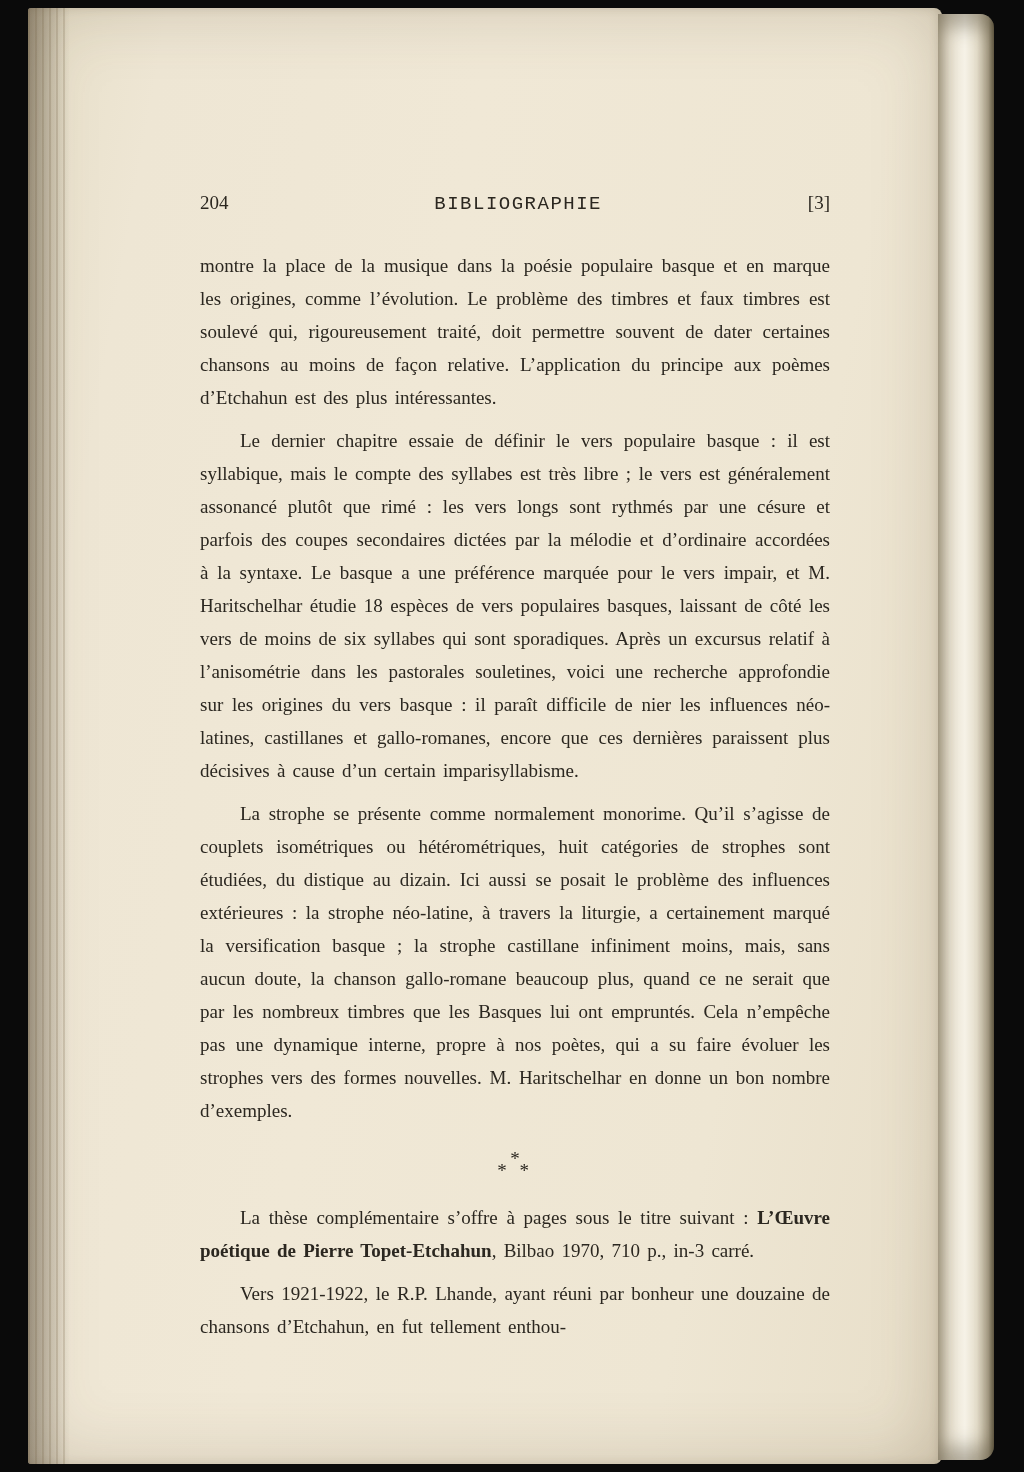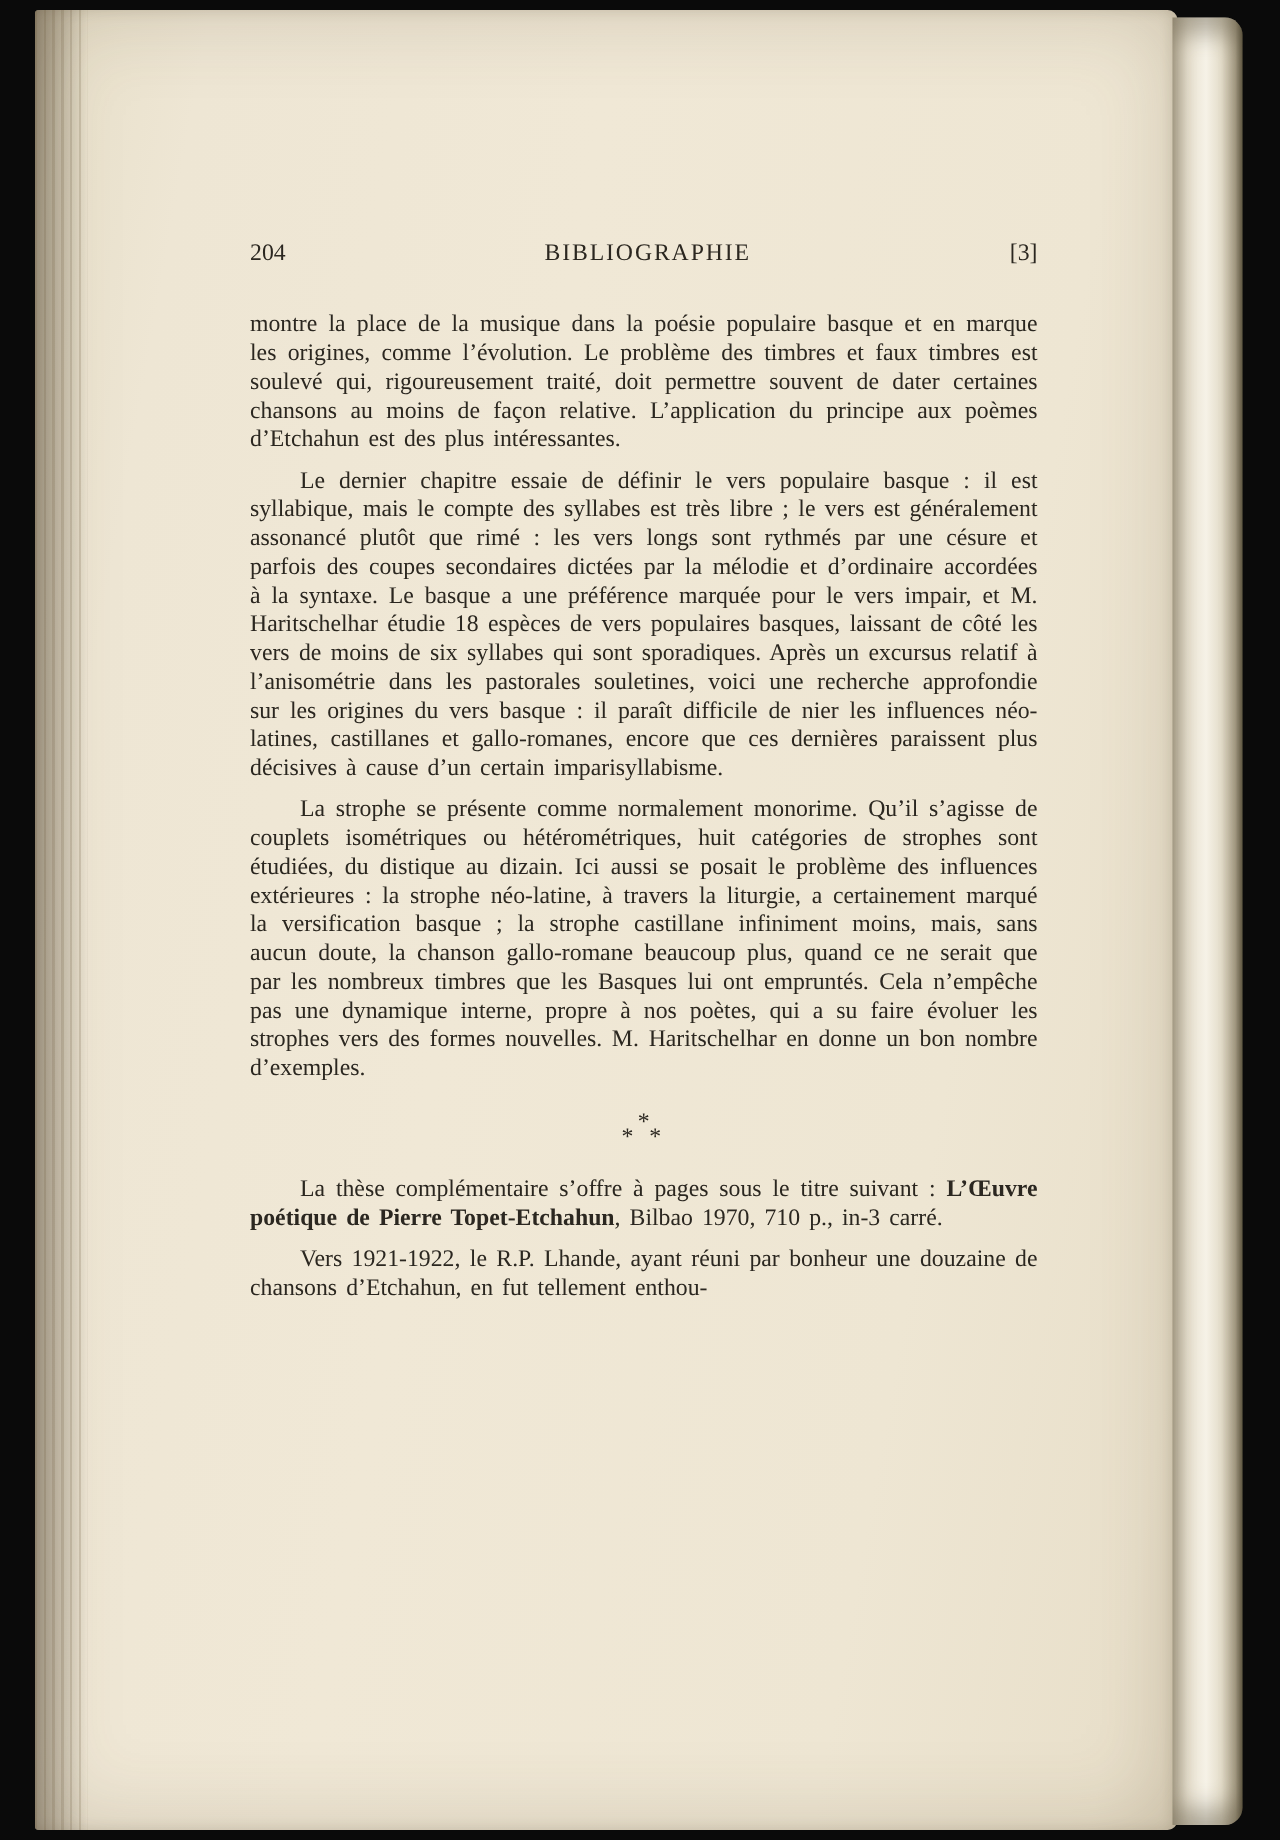--- a/index.html
+++ b/index.html
@@ -62,24 +62,25 @@
   .header {
     display: flex;
     justify-content: space-between;
     align-items: baseline;
     font-size: 19px;
     margin-bottom: 34px;
   }
   .header .title {
     letter-spacing: 1.5px;
     font-weight: normal;
+    font-family: Liberation Mono, monospace;
   }
   .body-text p {
     font-size: 19px;
-    line-height: 23px;
+    line-height: 33px;
     text-align: justify;
     margin: 0 0 10px 0;
     word-spacing: 2.5px;
   }
   .body-text p.indent {
     text-indent: 40px;
   }
   .separator {
     text-align: center;
     margin: 26px 0 24px 0;

